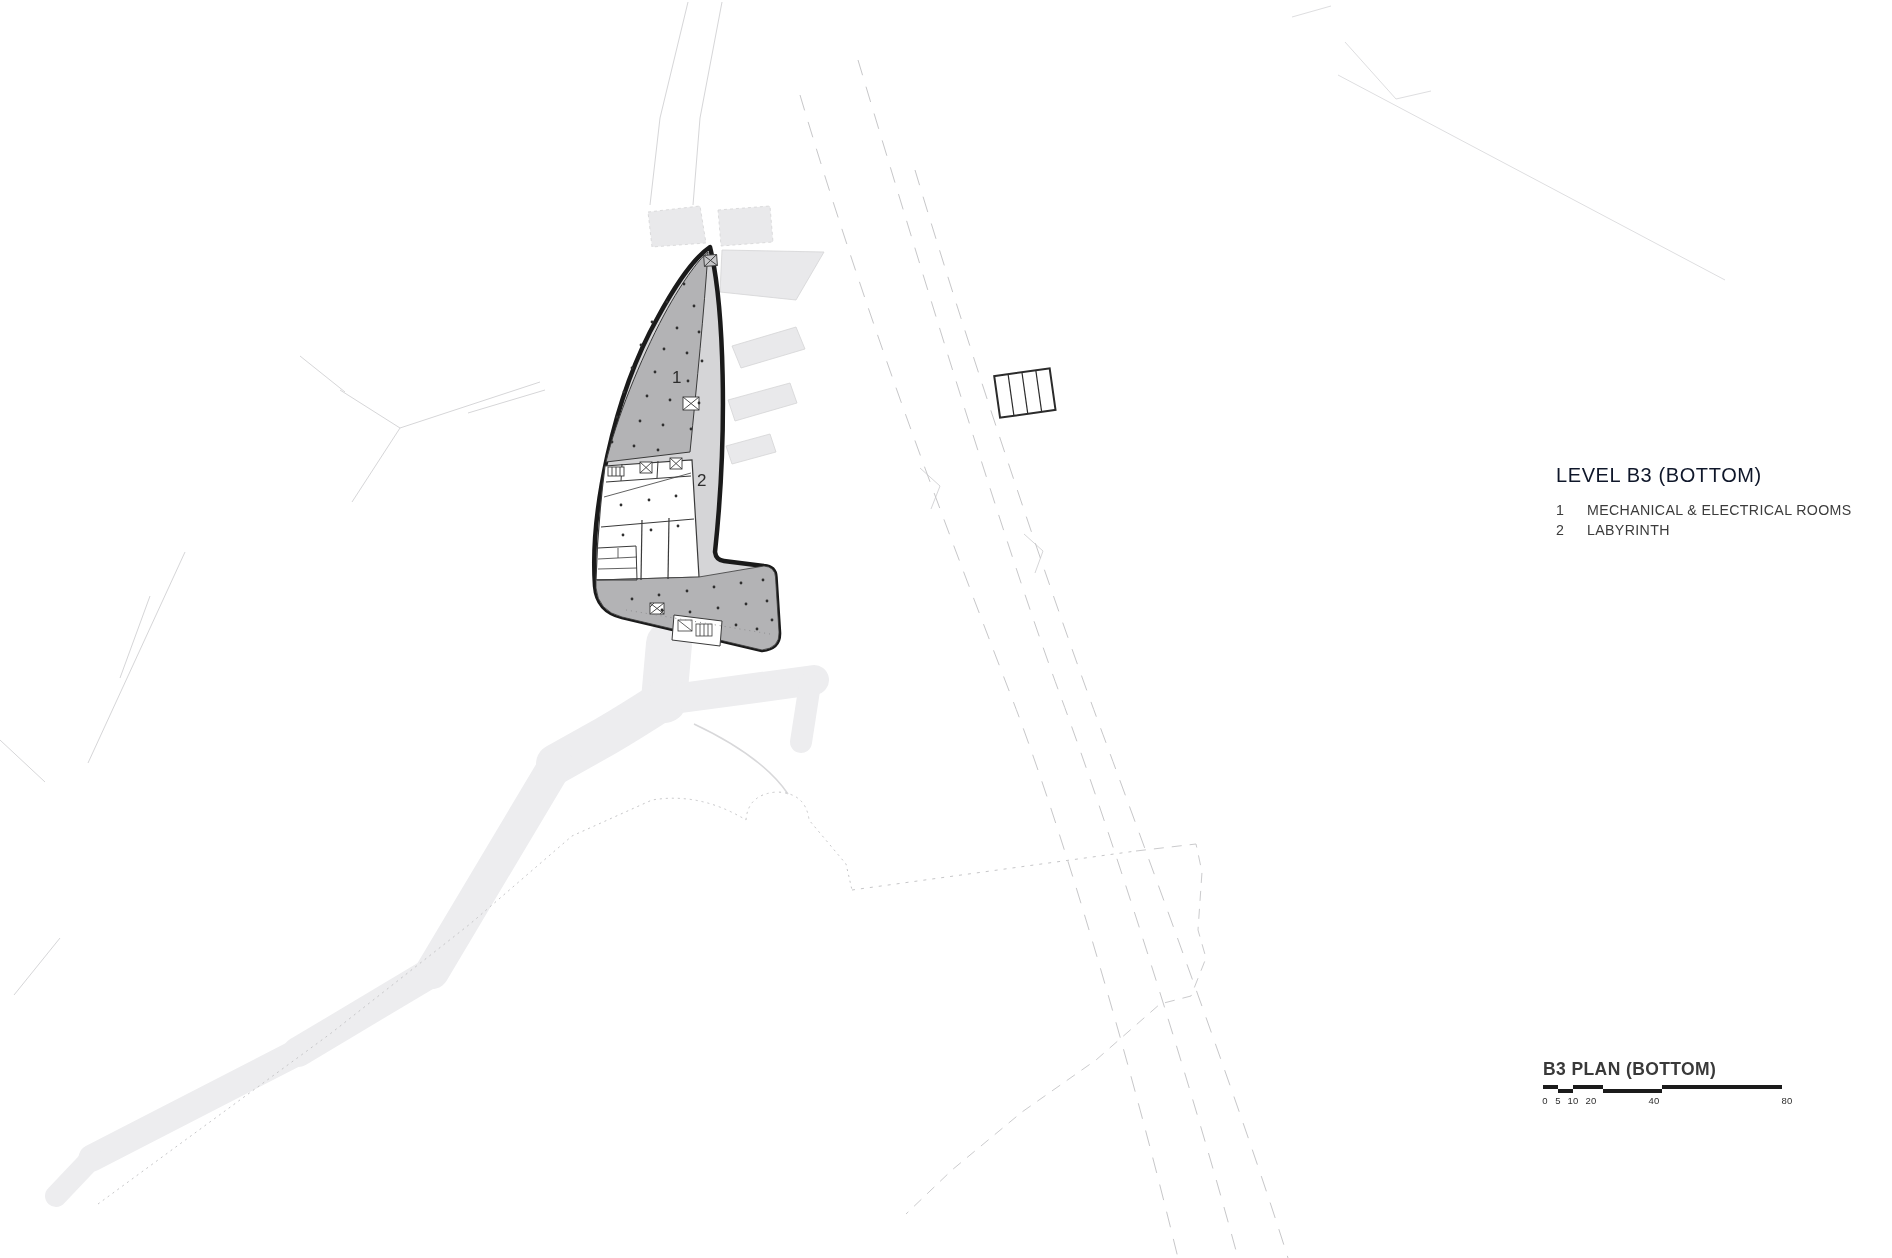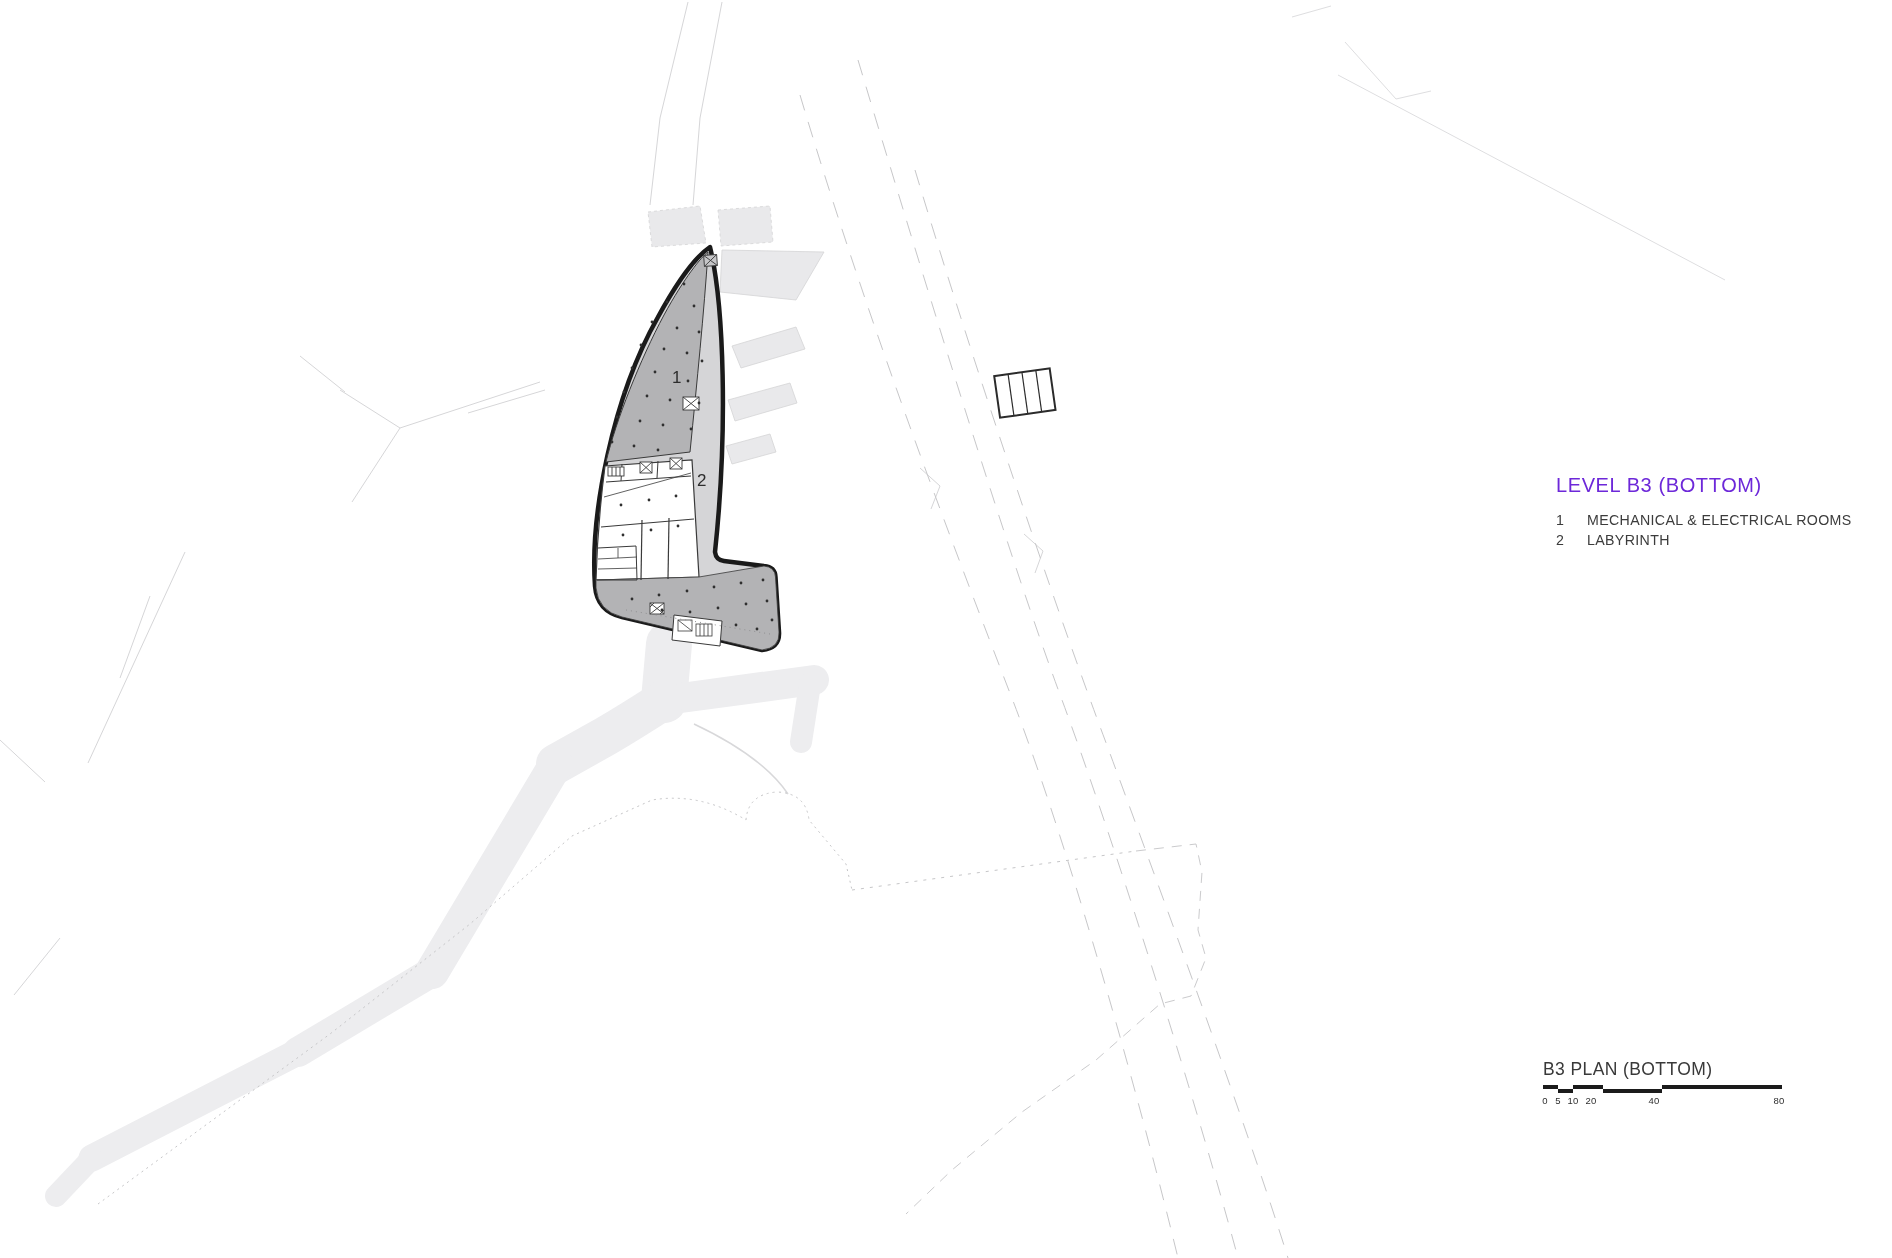--- a/index.html
+++ b/index.html
@@ -3,26 +3,26 @@
 <meta charset="utf-8">
 <style>
   html,body{margin:0;padding:0;background:#ffffff;}
   .sheet{
     position:relative;width:1892px;height:1258px;background:#ffffff;overflow:hidden;
     font-family:"Liberation Sans",sans-serif;color:#3c3c3c;
   }
   svg{position:absolute;left:0;top:0;}
   
   .legend{position:absolute;left:1556px;top:456px;}
-  .legend-title{font-size:20px;letter-spacing:.6px;color:#6d28d9;margin:18px 0 14px 0;font-weight:400;white-space:nowrap;}
+  .legend-title{font-size:20px;letter-spacing:.6px;color:#0f172a;margin:8px 0 14px 0;font-weight:400;white-space:nowrap;}
   .legend-row{display:flex;font-size:14.2px;letter-spacing:.35px;line-height:19.5px;color:#3c3c3c;white-space:nowrap;}
   .legend-num{width:31px;flex:0 0 31px;}
   
   .footer{position:absolute;left:1543px;top:1059px;width:280px;}
-  .plan-title{font-size:17.5px;letter-spacing:.4px;color:#393939;white-space:nowrap;}
+  .plan-title{font-size:17.5px;letter-spacing:.4px;color:#393939;white-space:nowrap;font-weight:bold;}
   .bar{position:relative;margin-top:5px;width:239px;height:9px;}
   .seg{position:absolute;height:4px;background:#1b1b1b;}
   .seg.top{top:0;}
   .seg.bot{top:3.5px;}
   .ticks{position:relative;height:12px;margin-top:1px;width:250px;}
   .ticks span{position:absolute;font-size:9.5px;color:#2e2e2e;transform:translateX(-50%);letter-spacing:.2px;}
 </style>
 </head>
 <body>
 
@@ -244,17 +244,17 @@
       <div class="seg top" style="left:30px;width:30px"></div>
       <div class="seg bot" style="left:60px;width:59px"></div>
       <div class="seg top" style="left:119px;width:120px"></div>
     </div>
     <div class="ticks">
       <span style="left:2px">0</span>
       <span style="left:15px">5</span>
       <span style="left:30px">10</span>
       <span style="left:48px">20</span>
       <span style="left:111px">40</span>
-      <span style="left:236px">80</span>
+      <span style="left:244px">80</span>
     </div>
   </div>
 
 </div>
 
 </body></html>

